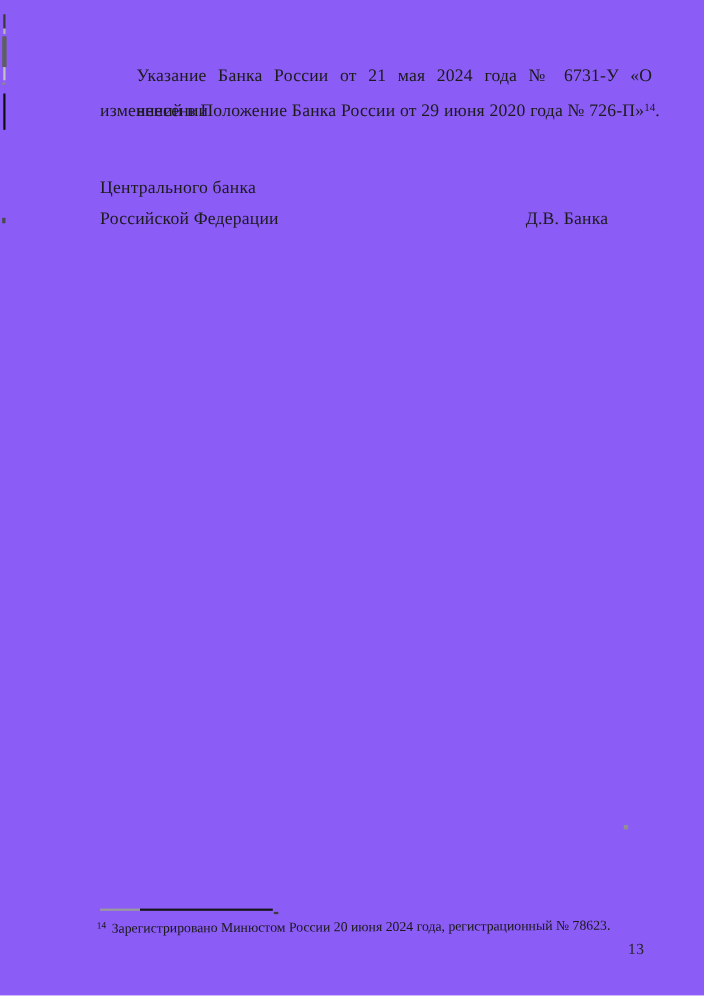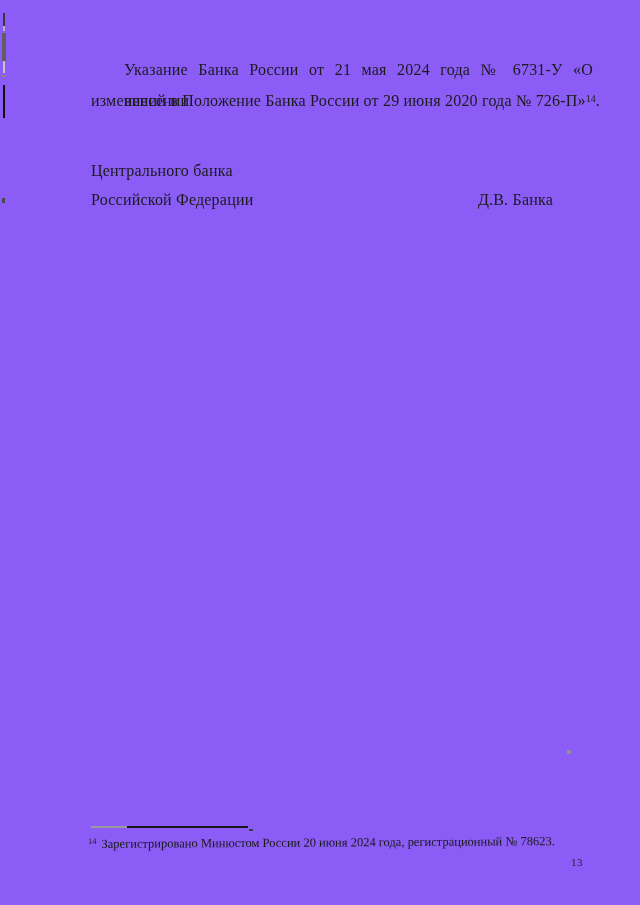--- a/index.html
+++ b/index.html
@@ -98,21 +98,21 @@
     top: -0.5em;
     vertical-align: baseline;
     margin-right: 5px;
   }
 
   
   .page-num {
     position: absolute;
     left: 571px;
     top: 856px;
-    font-size: 11px;
+    font-size: 14px;
     color: #242424;
     letter-spacing: 0.5px;
   }
 
   
   .artifact {
     position: absolute;
   }
   .art-1  { left: 3px; top: 13px;  width: 2px; height: 13px; background: #3a3a3a; }
   .art-1b { left: 3px; top: 26px;  width: 2px; height: 5px;  background: #b5b5b5; }

